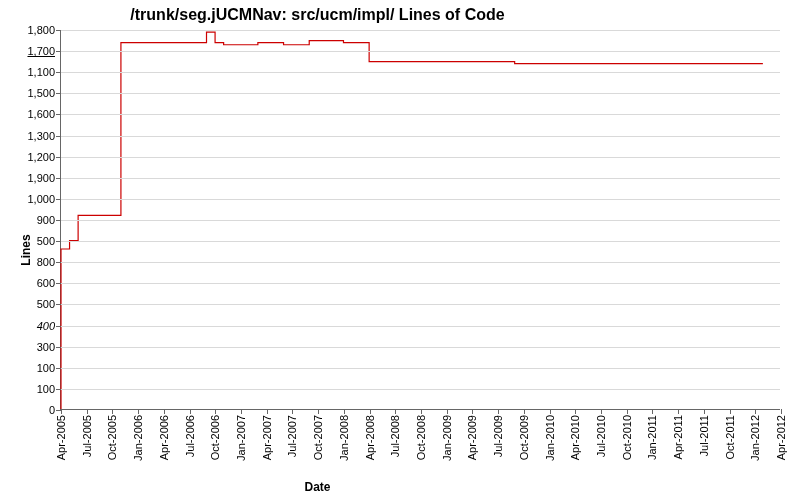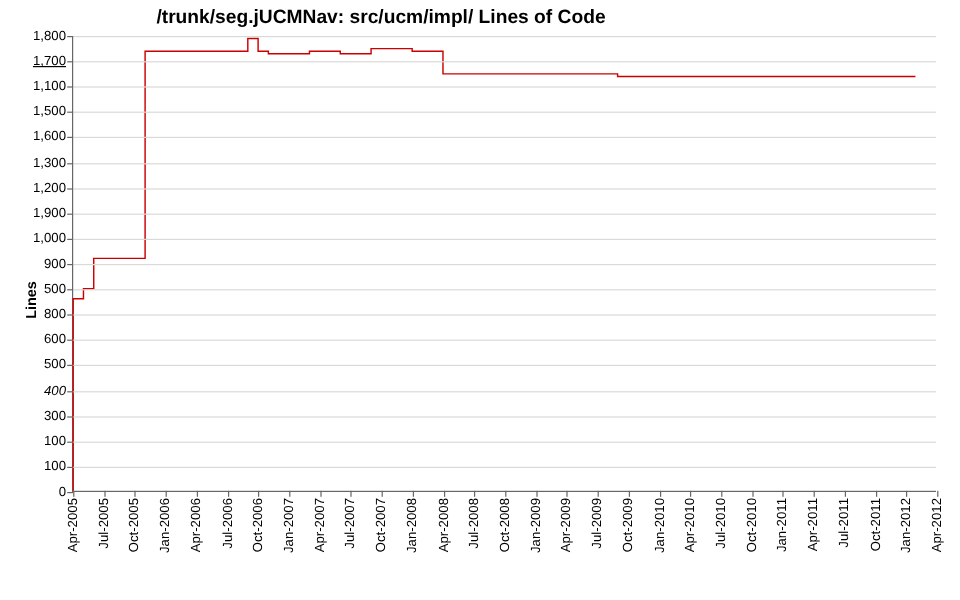--- a/index.html
+++ b/index.html
@@ -225,13 +225,14 @@
       <div class="tick-h" style="left: 642.857px;"></div>
       <div class="xlabel-tick" style="left: 642.857px;">Jul-2011</div>
       <div class="tick-h" style="left: 668.571px;"></div>
       <div class="xlabel-tick" style="left: 668.571px;">Oct-2011</div>
       <div class="tick-h" style="left: 694.286px;"></div>
       <div class="xlabel-tick" style="left: 694.286px;">Jan-2012</div>
       <div class="tick-h" style="left: 720px;"></div>
       <div class="xlabel-tick" style="left: 720px;">Apr-2012</div>
     </div>
 
+  <div class="x-axis-title">Date</div>
 </div>
 
 </body></html>

